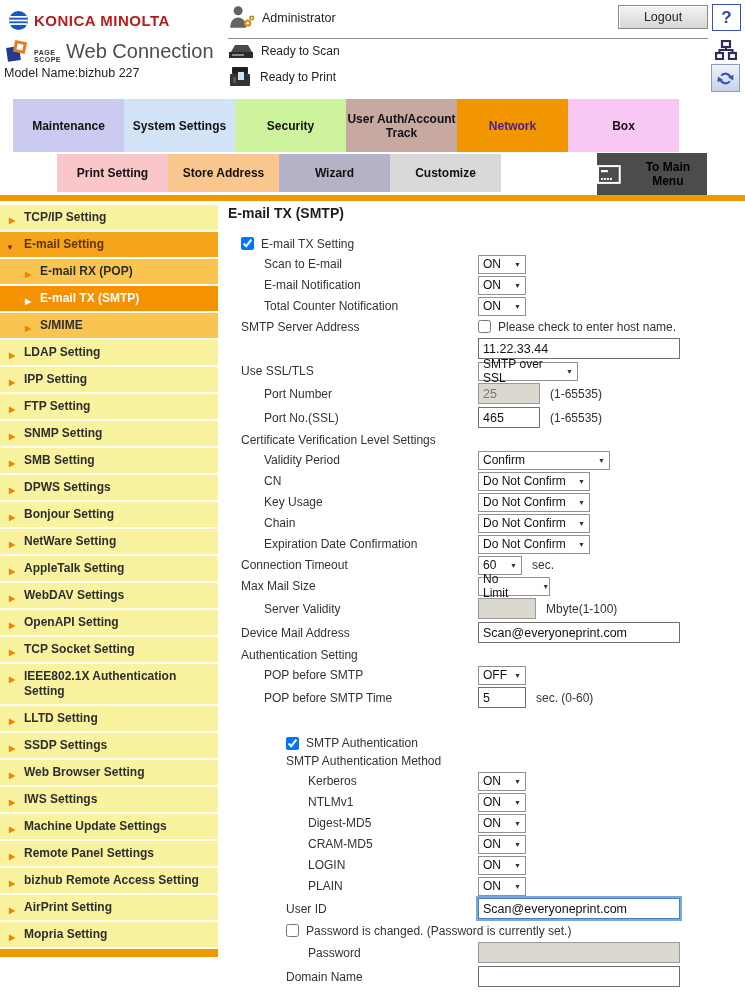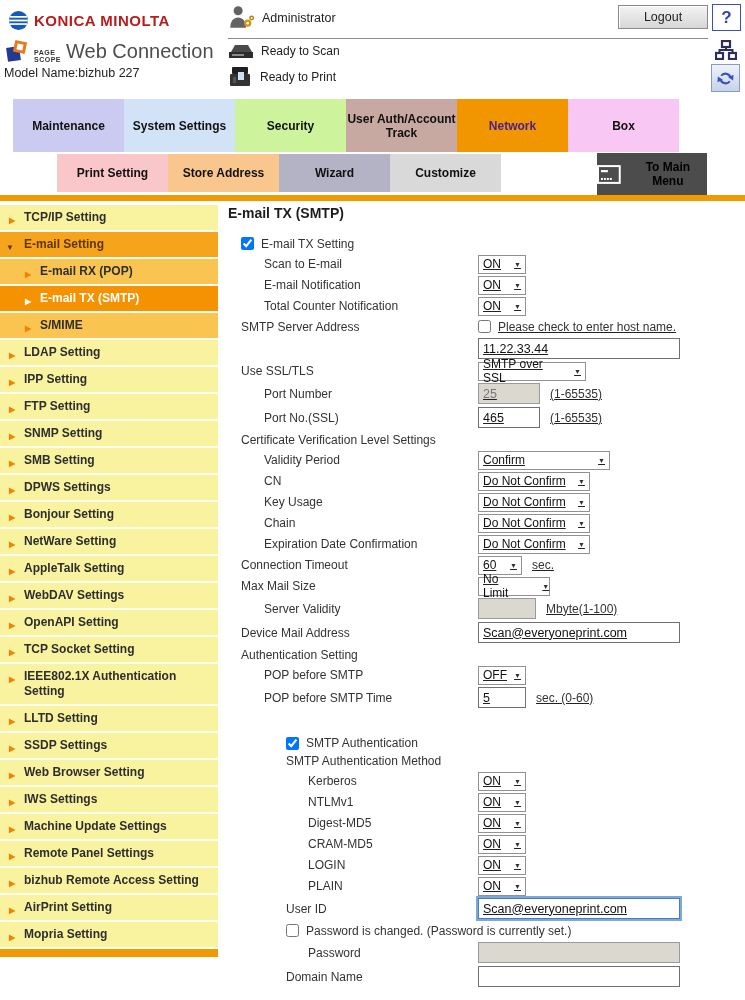--- a/index.html
+++ b/index.html
@@ -52,21 +52,21 @@
   .side.sub .arr{left:25px;}
   .side.sub-active{background:#f59202;color:#fff;padding-left:40px;}
   .side.sub-active .arr{left:25px;color:#fff;}
   .side-bottom-bar{height:8px;background:#ef9a00;}
 
   
   #main{position:absolute;left:228px;top:205px;width:510px;}
   #page-title{font-size:14px;font-weight:bold;margin:0 0 13px 0;color:#1d1d1d;}
   .frow{display:flex;align-items:center;margin-bottom:1px;}
   .frow .lbl{width:250px;flex:none;box-sizing:border-box;font-size:12px;color:#333;padding-left:13px;line-height:14px;}
-  .frow .ctl{display:flex;align-items:center;text-decoration:underline;}
+  .frow .ctl{display:flex;align-items:center;}
   .frow.r-label{min-height:19px;}
   .frow.r-select{min-height:20px;}
   .frow.r-input{min-height:23px;}
   .frow.r-check{min-height:19px;}
   .sel{height:19px;box-sizing:border-box;border:1px solid #919191;background:#fff;display:flex;
        align-items:center;justify-content:space-between;padding:0 4px;font-size:12px;color:#111;cursor:default;}
   .sel .sel-arr{font-size:7px;color:#333;margin-left:6px;}
   .tin{height:21px;box-sizing:border-box;border:1px solid #707070;font-size:12.5px;padding:0 4px;
        font-family:"Liberation Sans",sans-serif;color:#111;background:#fff;}
   .tin:disabled,.tin.dis{background:#dbd8d0;border-color:#9a9a9a;color:#777;}
@@ -364,21 +364,21 @@
         </div>
         <div class="frow r-input">
           <div class="lbl" style="padding-left: 13px;"></div>
           <div class="ctl">
             <input class="tin" type="text" value="11.22.33.44" style="width: 202px;">
           </div>
         </div>
         <div class="frow r-select">
           <div class="lbl" style="padding-left: 13px;">Use SSL/TLS</div>
           <div class="ctl">
-            <div class="sel" style="width: 108px;">
+            <div class="sel" style="width: 100px;">
               <span>SMTP over SSL</span>
               <span class="sel-arr">▼</span>
             </div>
           </div>
         </div>
         <div class="frow r-input">
           <div class="lbl" style="padding-left: 36px;">Port Number</div>
           <div class="ctl">
             <input class="tin dis" type="text" disabled="" value="25" style="width: 62px;">
             <span class="sfx">(1-65535)</span>

